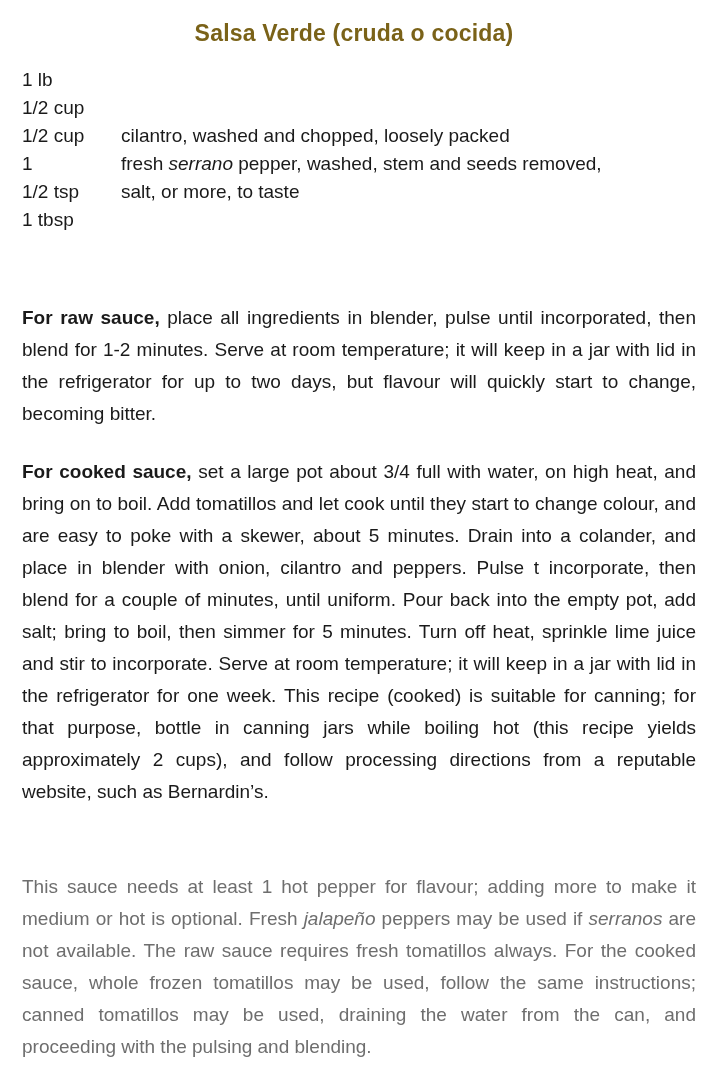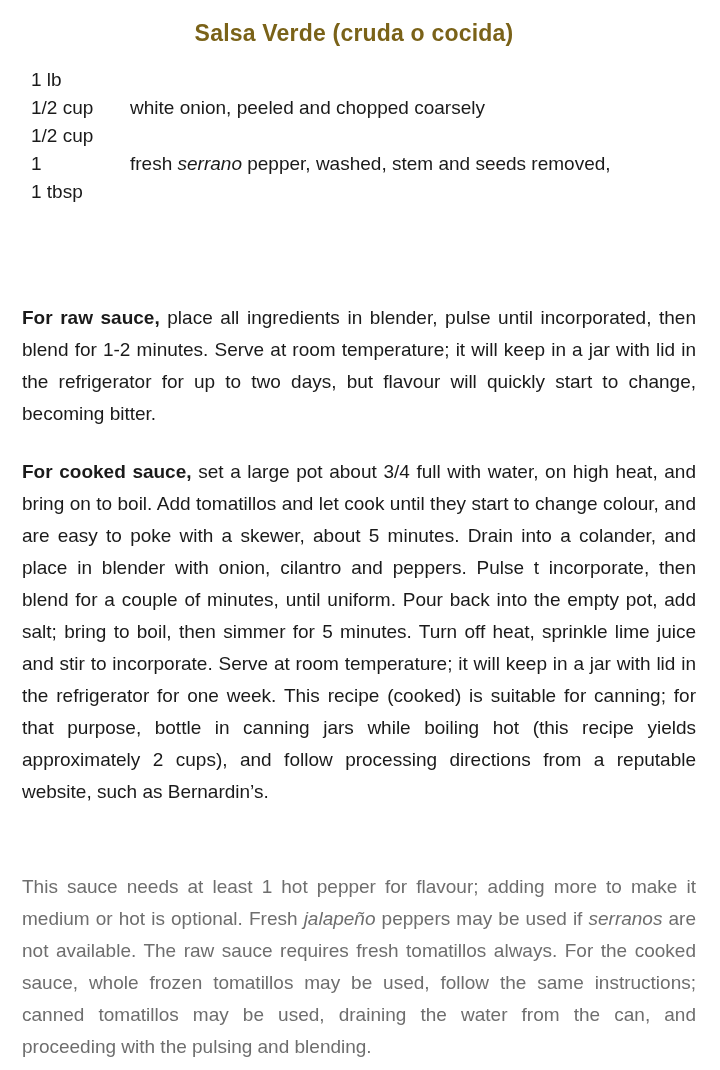--- a/index.html
+++ b/index.html
@@ -9,21 +9,21 @@
     color: #1a1a1a;
   }
   .page { position: relative; width: 720px; height: 1070px; }
   .title {
     position: absolute; top: 20px; left: 0; width: 708px;
     text-align: center; font-weight: bold; font-size: 23px;
     color: #7a6218; letter-spacing: 0.2px;
   }
   .ingredients { position: absolute; top: 66px; left: 22px; width: 690px; }
   .ing-row { display: flex; font-size: 19px; line-height: 28px; }
-  .ing-qty { width: 99px; flex: none; margin-left: 9px; }
+  .ing-qty { width: 99px; flex: none; }
   .ing-desc { flex: 1; }
   .ing-cont { padding-left: 49px; }
   .para {
     position: absolute; left: 22px; width: 674px;
     font-size: 19px; line-height: 32px; text-align: justify;
   }
   .para b { font-weight: bold; }
   .raw { top: 283px; }
   .cooked { top: 437px; }
   .note { top: 855px; color: #6e6e6e; margin-top: 16px; }
@@ -34,28 +34,32 @@
 
 <div class="page">
   <div class="title">Salsa Verde (cruda o cocida)</div>
 
   <div class="ingredients">
     <div class="ing-row">
       <span class="ing-qty">1 lb</span>
     </div>
     <div class="ing-row">
       <span class="ing-qty">1/2 cup</span>
-      <span class="ing-desc">white onion, peeled and chopped coarsely</span>
     </div>
     <div class="ing-row">
       <span class="ing-qty">1/2 cup</span>
+      <span class="ing-desc">cilantro, washed and chopped, loosely packed</span>
     </div>
     <div class="ing-row">
       <span class="ing-qty">1</span>
       <span class="ing-desc"><span>fresh </span><i>serrano</i><span> pepper, washed, stem and seeds removed,</span></span>
+    </div>
+    <div class="ing-row">
+      <span class="ing-qty">1/2 tsp</span>
+      <span class="ing-desc">salt, or more, to taste</span>
     </div>
     <div class="ing-row">
       <span class="ing-qty">1 tbsp</span>
     </div>
   </div>
 
   <p class="para raw"><b>For raw sauce,</b><span> place all ingredients in blender, pulse until incorporated, then blend for 1-2 minutes.  Serve at room temperature; it will keep in a jar with lid in the refrigerator for up to two days, but flavour will quickly start to change, becoming bitter.</span></p>
 
   <p class="para cooked"><b>For cooked sauce,</b><span> set a large pot about 3/4 full with water, on high heat, and bring on to boil.  Add tomatillos and let cook until they start to change colour, and are easy to poke with a skewer, about 5 minutes.  Drain into a colander, and place in blender with onion, cilantro and peppers.  Pulse t incorporate, then blend for a couple of minutes, until uniform.  Pour back into the empty pot, add salt; bring to boil, then simmer for 5 minutes. Turn off heat, sprinkle lime juice and stir to incorporate.  Serve at room temperature; it will keep in a jar with lid in the refrigerator for one week.  This recipe (cooked) is suitable for canning; for that purpose, bottle in canning jars while boiling hot (this recipe yields approximately 2 cups), and follow processing directions from a reputable website, such as Bernardin’s.</span></p>
 

